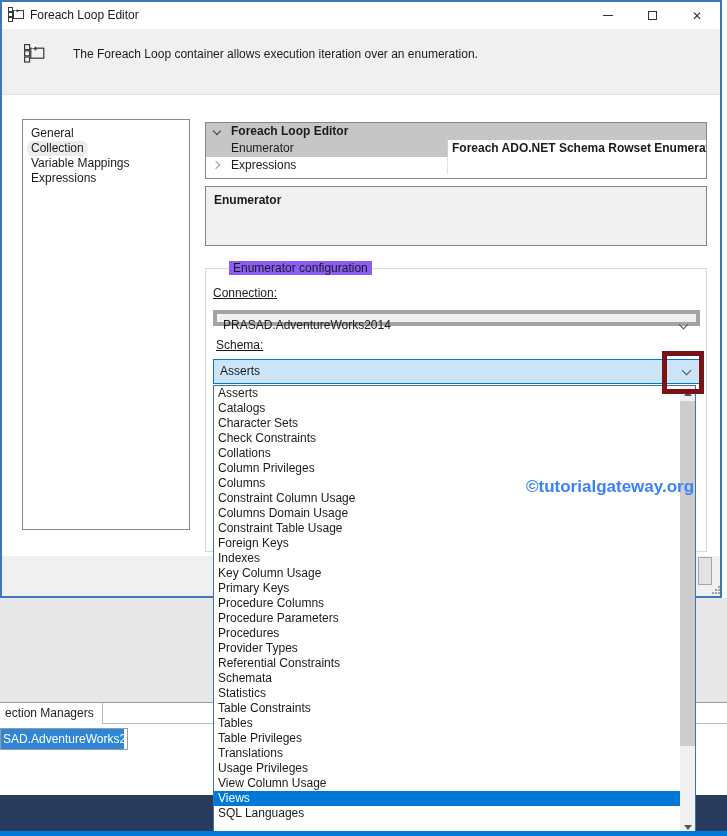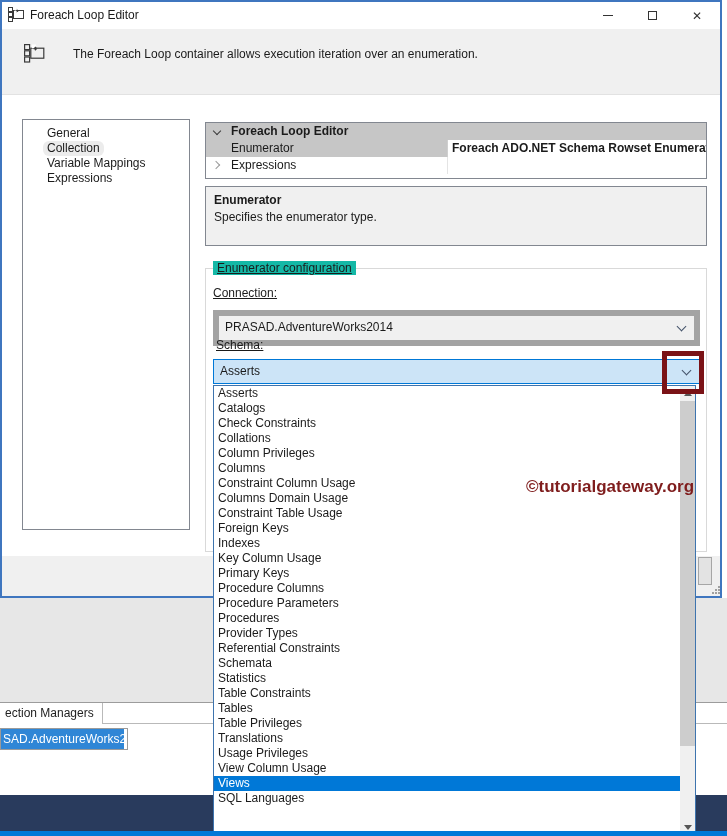--- a/index.html
+++ b/index.html
@@ -35,21 +35,21 @@
   .header-band { left:2px; top:29px; width:718px; height:66px; background:#f0f0f0; border-bottom:1px solid #e2e2e2; z-index:11; }
   .header-icon { left:24px; top:44px; z-index:12; }
   .header-text { left:73px; top:47px; width:620px; z-index:12; }
 
   .btnbar { left:2px; top:556px; width:718px; height:40px; background:#f0f0f0; z-index:11; }
   .help-btn-frag { left:698px; top:557px; width:14px; height:28px; background:#e3e3e3; border:1px solid #a6a6a6; z-index:12; }
   .resize-grip { left:711px; top:585px; z-index:12; }
 
   
   .sidebar { left:22px; top:119px; width:168px; height:411px; background:#fff; border:1px solid #828790; z-index:12; padding-top:6px; }
-  .side-item { display:block; width:max-content; margin-left:20px; padding:0 4px; height:15px; line-height:15px; }
+  .side-item { display:block; width:max-content; margin-left:4px; padding:0 4px; height:15px; line-height:15px; }
   .side-item.selected { background:#ececec;border-radius:6px; }
 
   
   .grid { left:205px; top:122px; width:502px; height:57px; background:#fff; border:1px solid #828790; z-index:12; }
   .grow { position:relative; height:17px; line-height:17px; }
   .grow-head { background:#c6c6c6; font-weight:bold; }
   .grow-label-cell { position:absolute; left:0; top:0; width:241px; height:17px; background:#c6c6c6; padding-left:25px; }
   .grow-value-cell { position:absolute; left:241px; right:0; top:0; height:17px; background:#fff; border-left:1px solid #cfcfcf; padding-left:4px; font-weight:bold; white-space:nowrap; overflow:hidden; }
   .grow-plain { background:#fff; }
   .grow-plain .plain-label { position:absolute; left:25px; top:0; }
@@ -57,43 +57,43 @@
   .g-chev { position:absolute; left:8px; top:5px; width:6px; height:6px; border-right:1.5px solid #3a3a3a; border-bottom:1.5px solid #3a3a3a; transform:rotate(45deg); }
   .g-chev-right { border-color:#9a9a9a; transform:rotate(-45deg); left:7px; top:5px; }
   .grow-head .head-label { margin-left:25px; }
 
   
   .descbox { left:205px; top:186px; width:502px; height:60px; background:#f0f0f0; border:1px solid #828790; z-index:12; padding:6px 8px; }
   .descbox .d-title { font-weight:bold; margin-bottom:3px; }
 
   
   .groupbox { left:205px; top:268px; width:502px; height:284px; border:1px solid #d9d9d9; z-index:12; }
-  .groupbox .legend { position:absolute; left:7px; top:-8px; background:#14b8a6; padding:0 4px;text-decoration:underline; }
+  .groupbox .legend { position:absolute; left:23px; top:-8px; background:#8b5cf6; padding:0 4px; }
   .field-label { z-index:13;text-decoration:underline; }
   .lbl-conn { left:213px; top:286px; }
   .lbl-schema { left:216px; top:338px; }
   .combo { z-index:13; }
-  .combo-conn { left:213px; top:310px; width:487px; height:36px; background:#f0f0f0; border:6px solid #a3a3a3; }
+  .combo-conn { left:213px; top:310px; width:487px; height:16px; background:#f0f0f0; border:4px solid #a3a3a3; }
   .combo-schema { left:213px; top:359px; width:487px; height:25px; background:#cce4f7; border:1px solid #0078d7; }
   .combo-text { position:absolute; left:6px; top:0; line-height:22px; white-space:nowrap; }
   .combo-chev { position:absolute; right:9px; top:7px; width:7px; height:7px; border-right:1.5px solid #44536a; border-bottom:1.5px solid #44536a; transform:rotate(45deg); }
 
   
   .popup { left:213px; top:385px; width:483px; height:451px; background:#fff; border:1px solid #3e74ae; z-index:20; overflow:hidden; }
   .dd-item { height:15px; line-height:15px; padding-left:4px; margin-right:15px; white-space:nowrap; overflow:hidden; }
   .dd-item.selected { background:#0078d7; color:#fff; }
   .dd-scroll { position:absolute; right:0; top:0; bottom:0; width:15px; background:#f0f0f0; }
   .dd-up, .dd-down { position:absolute; left:0; width:15px; height:15px; display:flex; align-items:center; justify-content:center; }
   .dd-up { top:0; } .dd-down { bottom:0; }
   .tri-up { width:0; height:0; border-left:4px solid transparent; border-right:4px solid transparent; border-bottom:5px solid #565656; }
   .tri-down { width:0; height:0; border-left:4px solid transparent; border-right:4px solid transparent; border-top:5px solid #565656; }
   .dd-thumb { position:absolute; left:0; top:15px; width:15px; height:345px; background:#cdcdcd; }
 
   
-  .watermark { left:526px; top:477px; z-index:30; font-weight:bold; font-size:17px; color:#7f1d1d; }
+  .watermark { left:526px; top:477px; z-index:30; font-weight:bold; font-size:17px; color:#3b82f6; }
   .redbox { left:662px; top:351px; width:42px; height:43px; border:5px solid #7a1216; z-index:40; background:transparent; }
 </style>
 </head>
 <body>
 
 <div id="screen">
 
   <div class="abs bg-gray"></div>
   <div class="abs tabstrip">
     <div class="tab">ection Managers</div>
@@ -172,21 +172,20 @@
     </div>
     <div class="grow grow-plain">
       <span class="g-chev g-chev-right"></span>
       <span class="plain-label">Expressions</span>
       <span class="plain-sep"></span>
     </div>
   </div>
 
   <div class="abs descbox">
     <div class="d-title">Enumerator</div>
-    <div class="d-text">Specifies the enumerator type.</div>
   </div>
 
   <div class="abs groupbox">
     <div class="legend">Enumerator configuration</div>
   </div>
 
   <div class="abs field-label lbl-conn">Connection:</div>
   <div class="abs combo combo-conn">
     <div class="combo-text">PRASAD.AdventureWorks2014</div>
     <span class="combo-chev"></span>
@@ -195,20 +194,21 @@
   <div class="abs field-label lbl-schema">Schema:</div>
   <div class="abs combo combo-schema">
     <div class="combo-text">Asserts</div>
     <span class="combo-chev"></span>
   </div>
 
   <div class="abs popup">
     <div>
         <div class="dd-item">Asserts</div>
         <div class="dd-item">Catalogs</div>
+        <div class="dd-item">Character Sets</div>
         <div class="dd-item">Check Constraints</div>
         <div class="dd-item">Collations</div>
         <div class="dd-item">Column Privileges</div>
         <div class="dd-item">Columns</div>
         <div class="dd-item">Constraint Column Usage</div>
         <div class="dd-item">Columns Domain Usage</div>
         <div class="dd-item">Constraint Table Usage</div>
         <div class="dd-item">Foreign Keys</div>
         <div class="dd-item">Indexes</div>
         <div class="dd-item">Key Column Usage</div>

